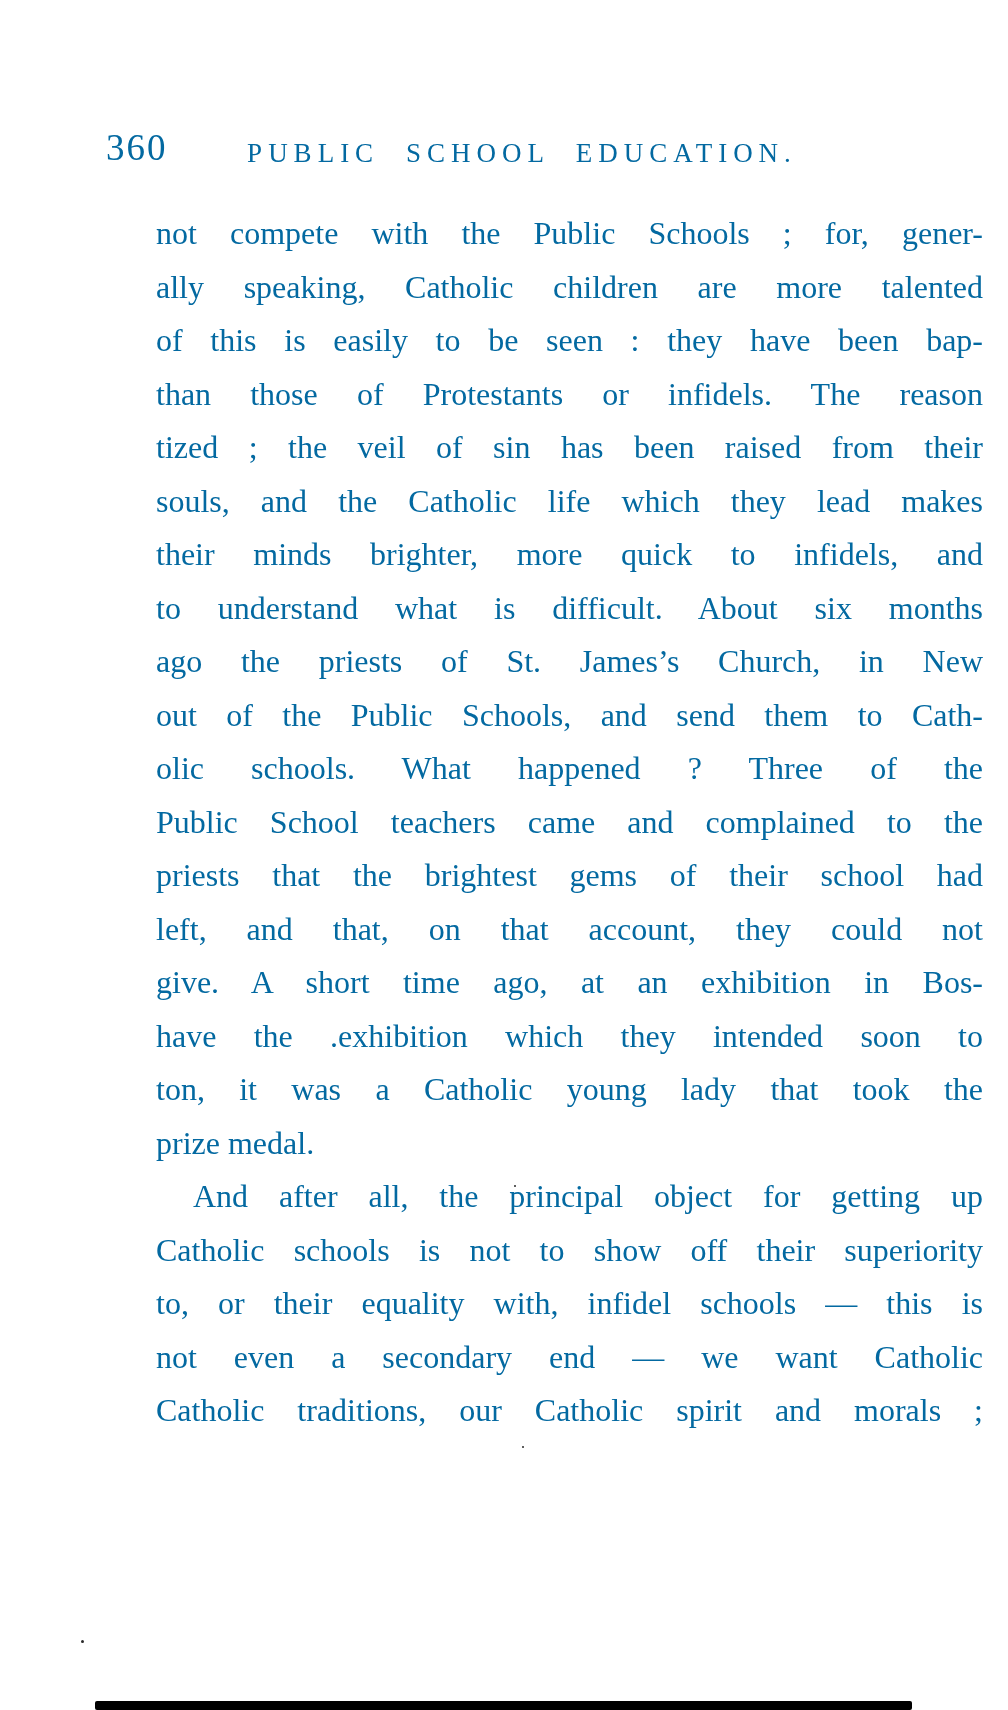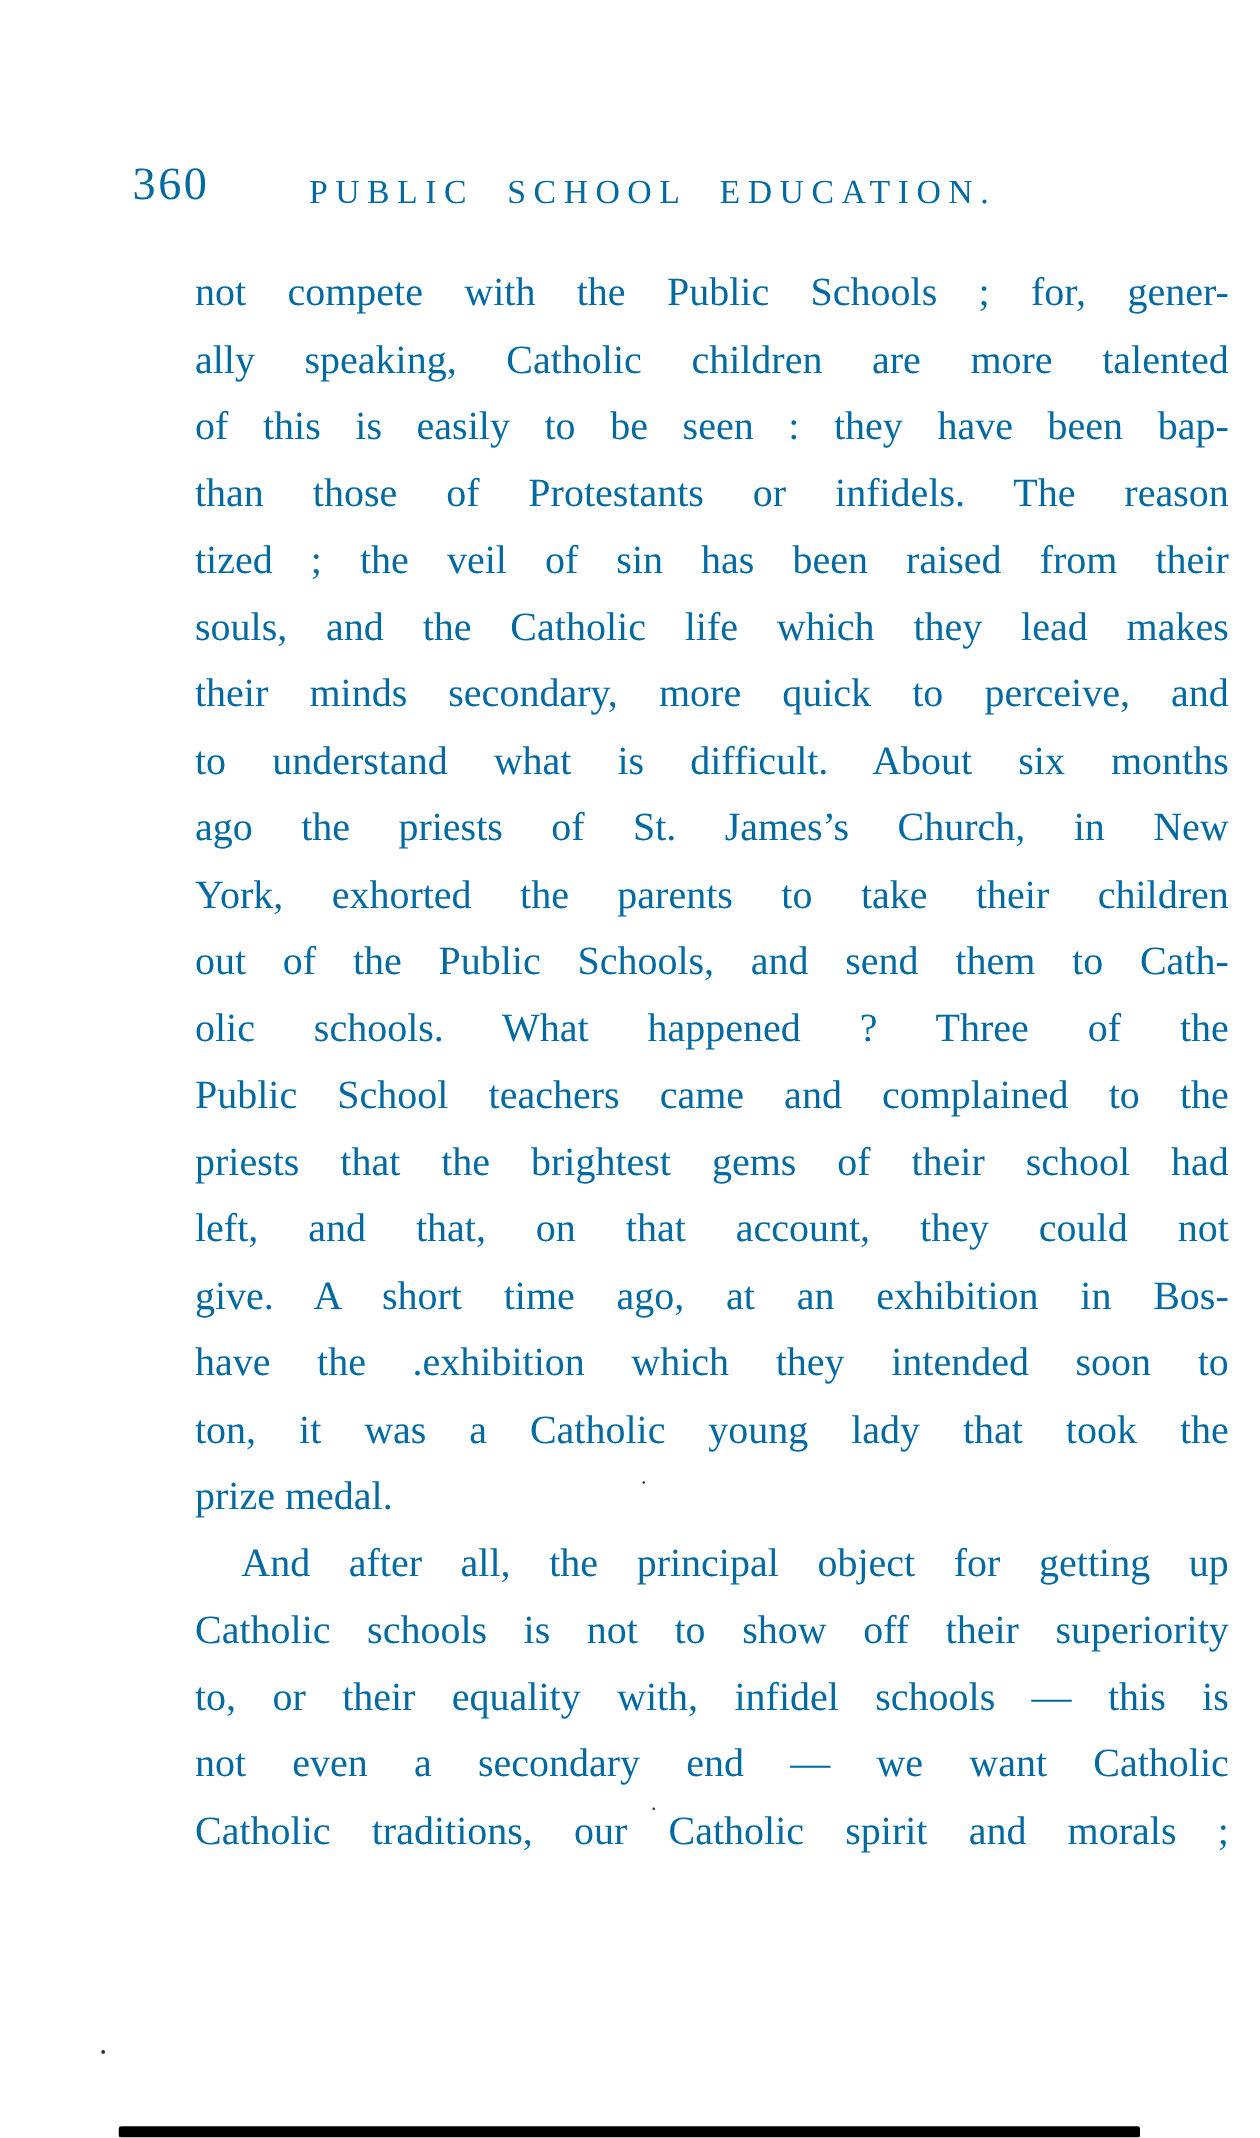--- a/index.html
+++ b/index.html
@@ -83,24 +83,23 @@
   <div class="running-title">PUBLIC SCHOOL EDUCATION.</div>
 
   <div class="body-text">
     <div>
         <div class="line">not compete with the Public Schools ; for, gener-</div>
         <div class="line">ally speaking, Catholic children are more talented</div>
         <div class="line">of this is easily to be seen : they have been bap-</div>
         <div class="line">than those of Protestants or infidels.  The reason</div>
         <div class="line">tized ; the veil of sin has been raised from their</div>
         <div class="line">souls, and the Catholic life which they lead makes</div>
-        <div class="line">their minds secondary, more quick to perceive, and</div>
+        <div class="line">their minds brighter, more quick to infidels, and</div>
         <div class="line">to understand what is difficult.  About six months</div>
         <div class="line">ago the priests of St. James’s Church, in New</div>
-        <div class="line">York, exhorted the parents to take their children</div>
         <div class="line">out of the Public Schools, and send them to Cath-</div>
         <div class="line">olic schools.  What happened ?  Three of the</div>
         <div class="line">Public School teachers came and complained to the</div>
         <div class="line">priests that the brightest gems of their school had</div>
         <div class="line">left, and that, on that account, they could not</div>
         <div class="line">give.  A short time ago, at an exhibition in Bos-</div>
         <div class="line">have the .exhibition which they intended soon to</div>
         <div class="line">ton, it was a Catholic young lady that took the</div>
         <div class="line no-just">prize medal.</div>
       </div>

